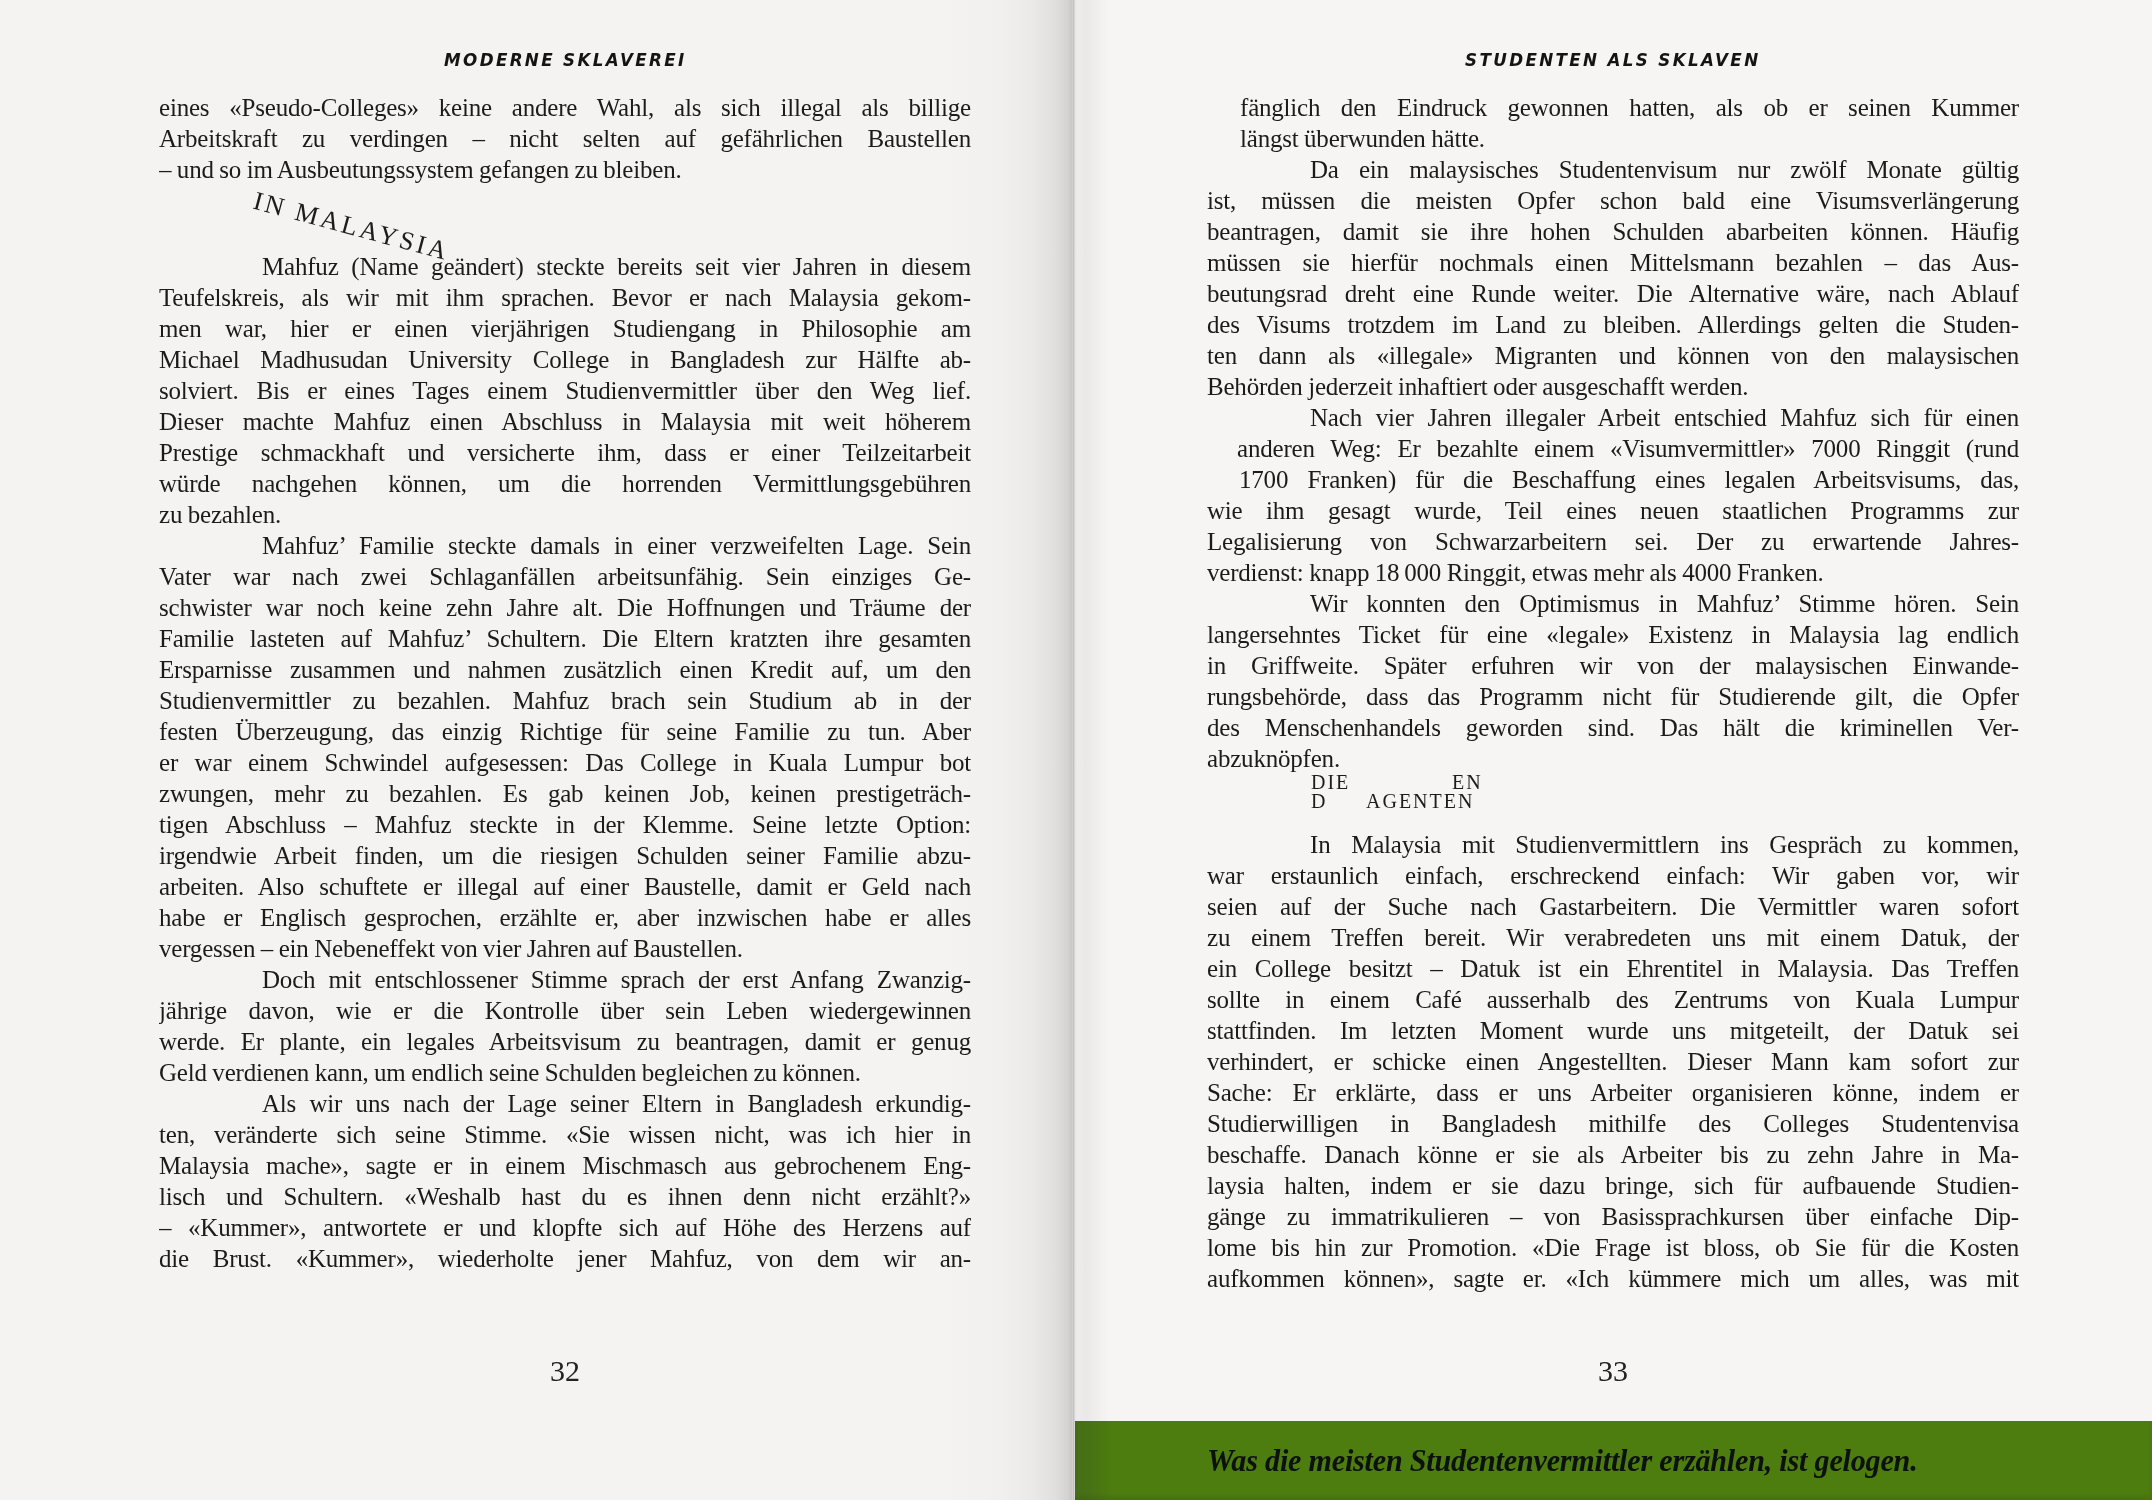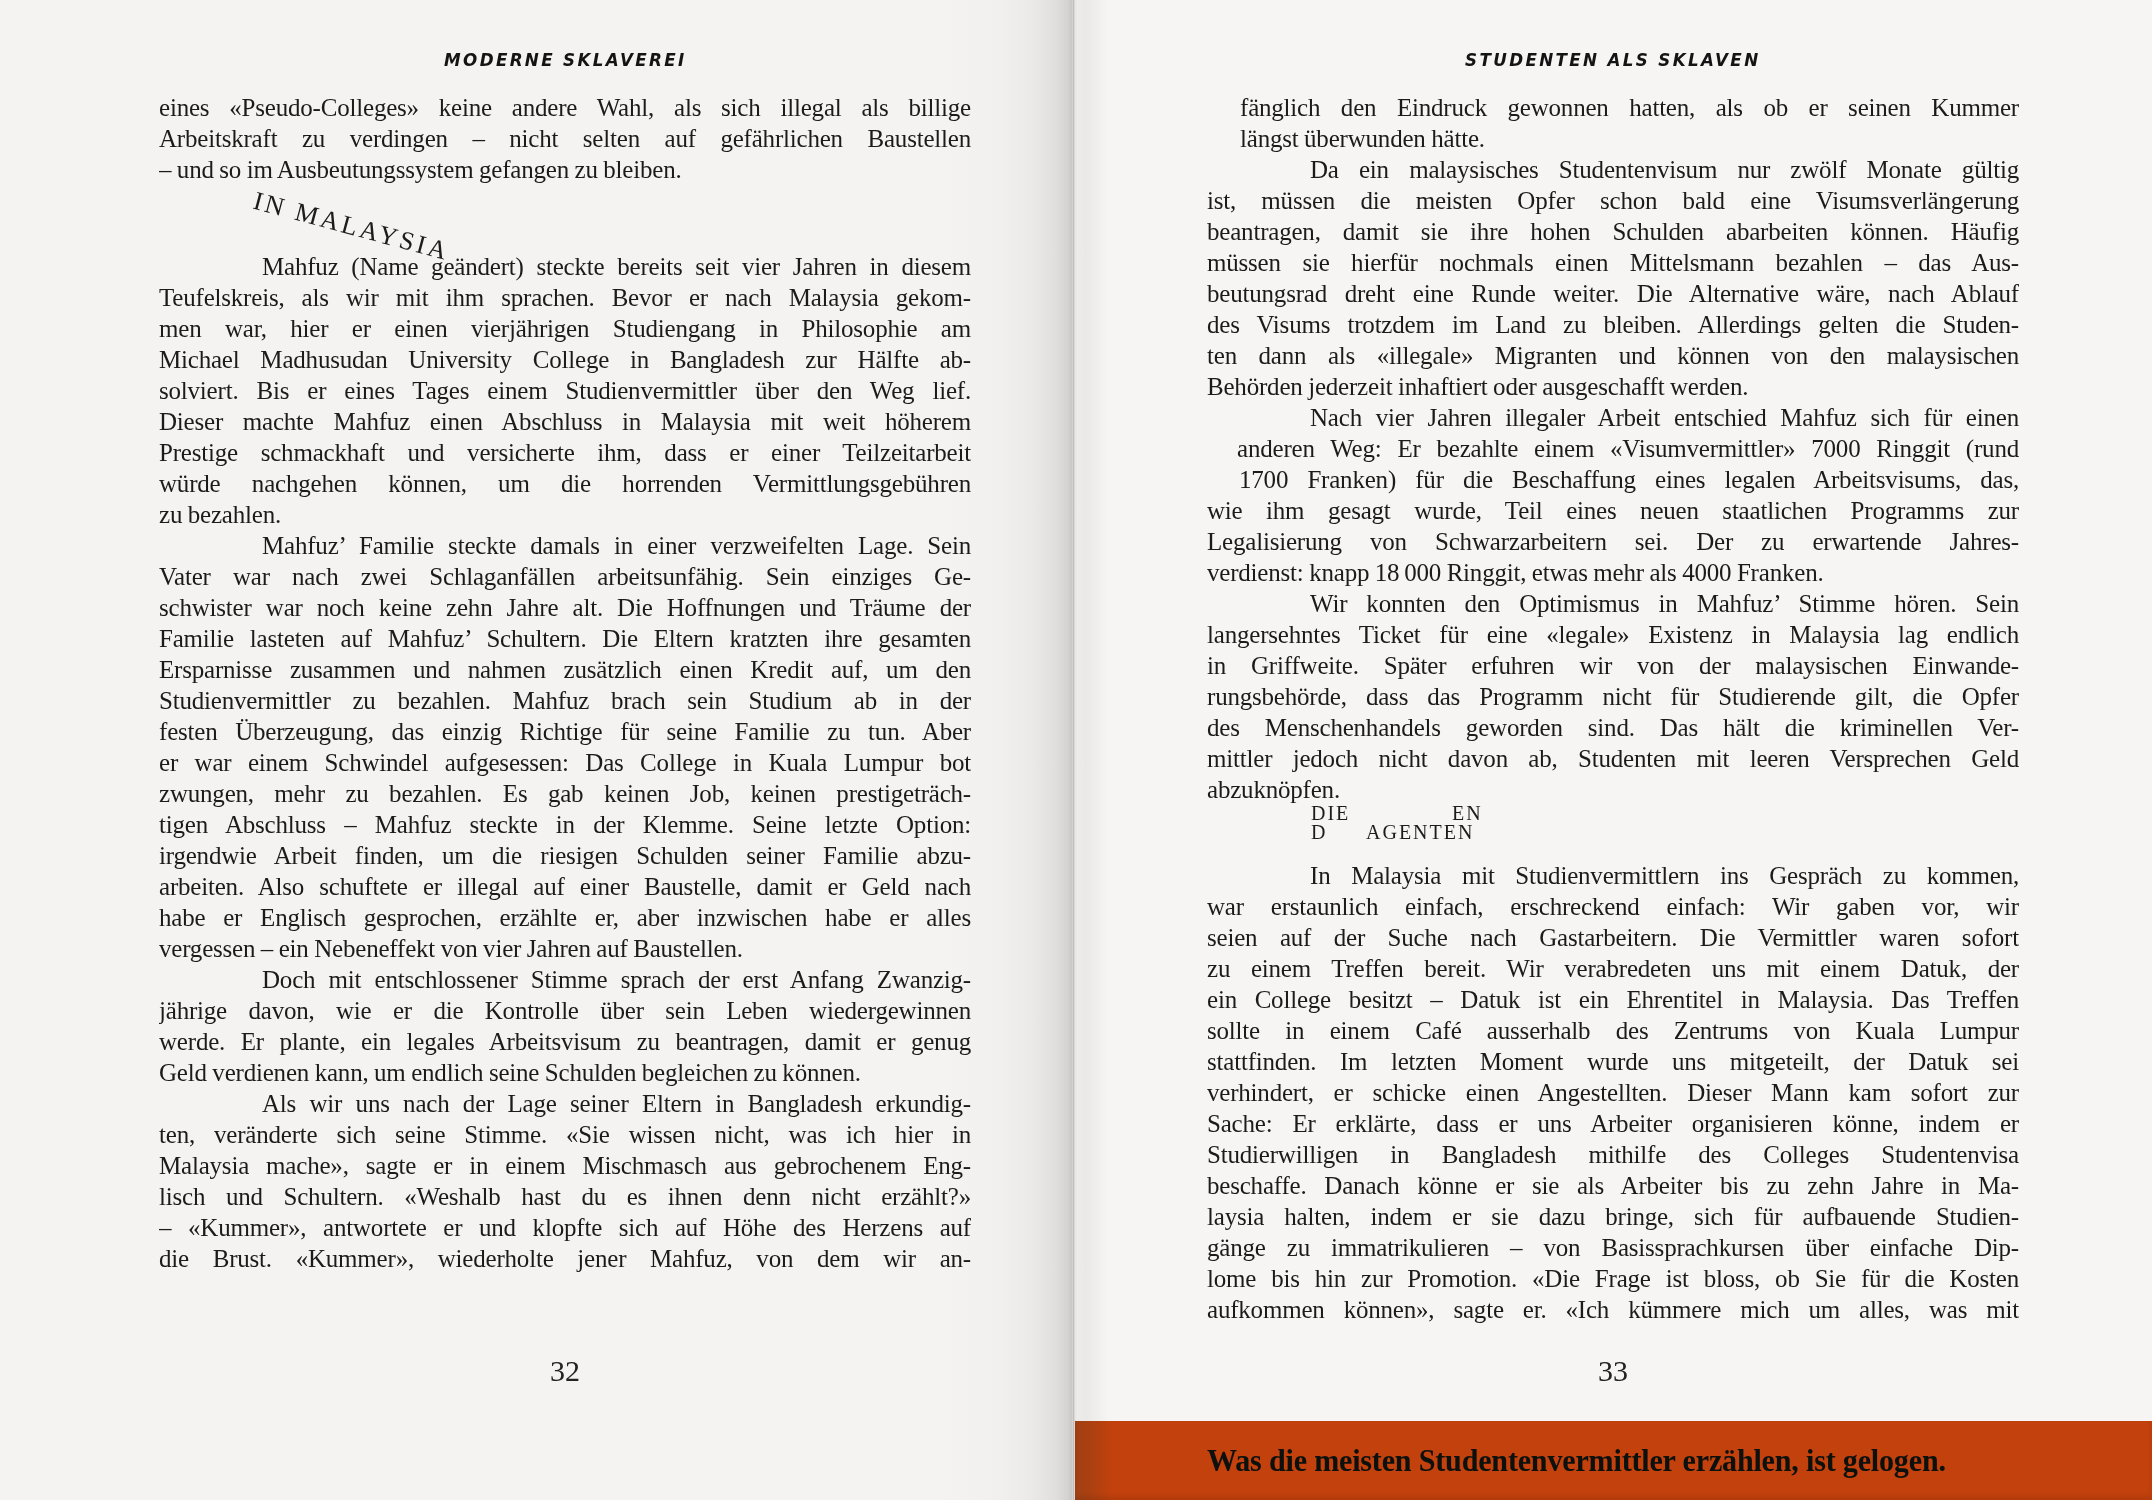--- a/index.html
+++ b/index.html
@@ -137,21 +137,20 @@
             <div class="line">wie ihm gesagt wurde, Teil eines neuen staatlichen Programms zur</div>
             <div class="line">Legalisierung von Schwarzarbeitern sei. Der zu erwartende Jahres-</div>
             <div class="line rag">verdienst: knapp 18 000 Ringgit, etwas mehr als 4000 Franken.</div>
           </div>
           <div class="para">
             <div class="line" style="padding-left: 103px;">Wir konnten den Optimismus in Mahfuz’ Stimme hören. Sein</div>
             <div class="line">langersehntes Ticket für eine «legale» Existenz in Malaysia lag endlich</div>
             <div class="line">in Griffweite. Später erfuhren wir von der malaysischen Einwande-</div>
             <div class="line">rungsbehörde, dass das Programm nicht für Studierende gilt, die Opfer</div>
             <div class="line">des Menschenhandels geworden sind. Das hält die kriminellen Ver-</div>
-            <div class="line">mittler jedoch nicht davon ab, Studenten mit leeren Versprechen Geld</div>
             <div class="line rag">abzuknöpfen.</div>
           </div>
           <div class="h-glitch">
             <span class="g-tl">DIE</span>
             <span class="g-tr">EN</span>
             <span class="g-bl">D</span>
             <span class="g-br">AGENTEN</span>
           </div>
           <div class="para">
             <div class="line" style="padding-left: 103px;">In Malaysia mit Studienvermittlern ins Gespräch zu kommen,</div>
@@ -171,20 +170,20 @@
             <div class="line">aufkommen können», sagte er. «Ich kümmere mich um alles, was mit</div>
           </div>
         </div>
       <div class="page-num">33</div>
     </div>
   </div>
 
   <div class="spine-shade"></div>
   <div class="spine-line"></div>
 
-  <div class="banner" id="banner" style="background: #c2410c;">
+  <div class="banner" id="banner" style="background: #4d7c0f; font-style: italic;">
     <div class="banner-shade"></div>
     <div class="banner-text">
       <span class="bt">Was die meisten Studentenvermittler erzählen, ist gelogen.</span>
     </div>
   </div>
 
 </div>
 
 </body></html>

